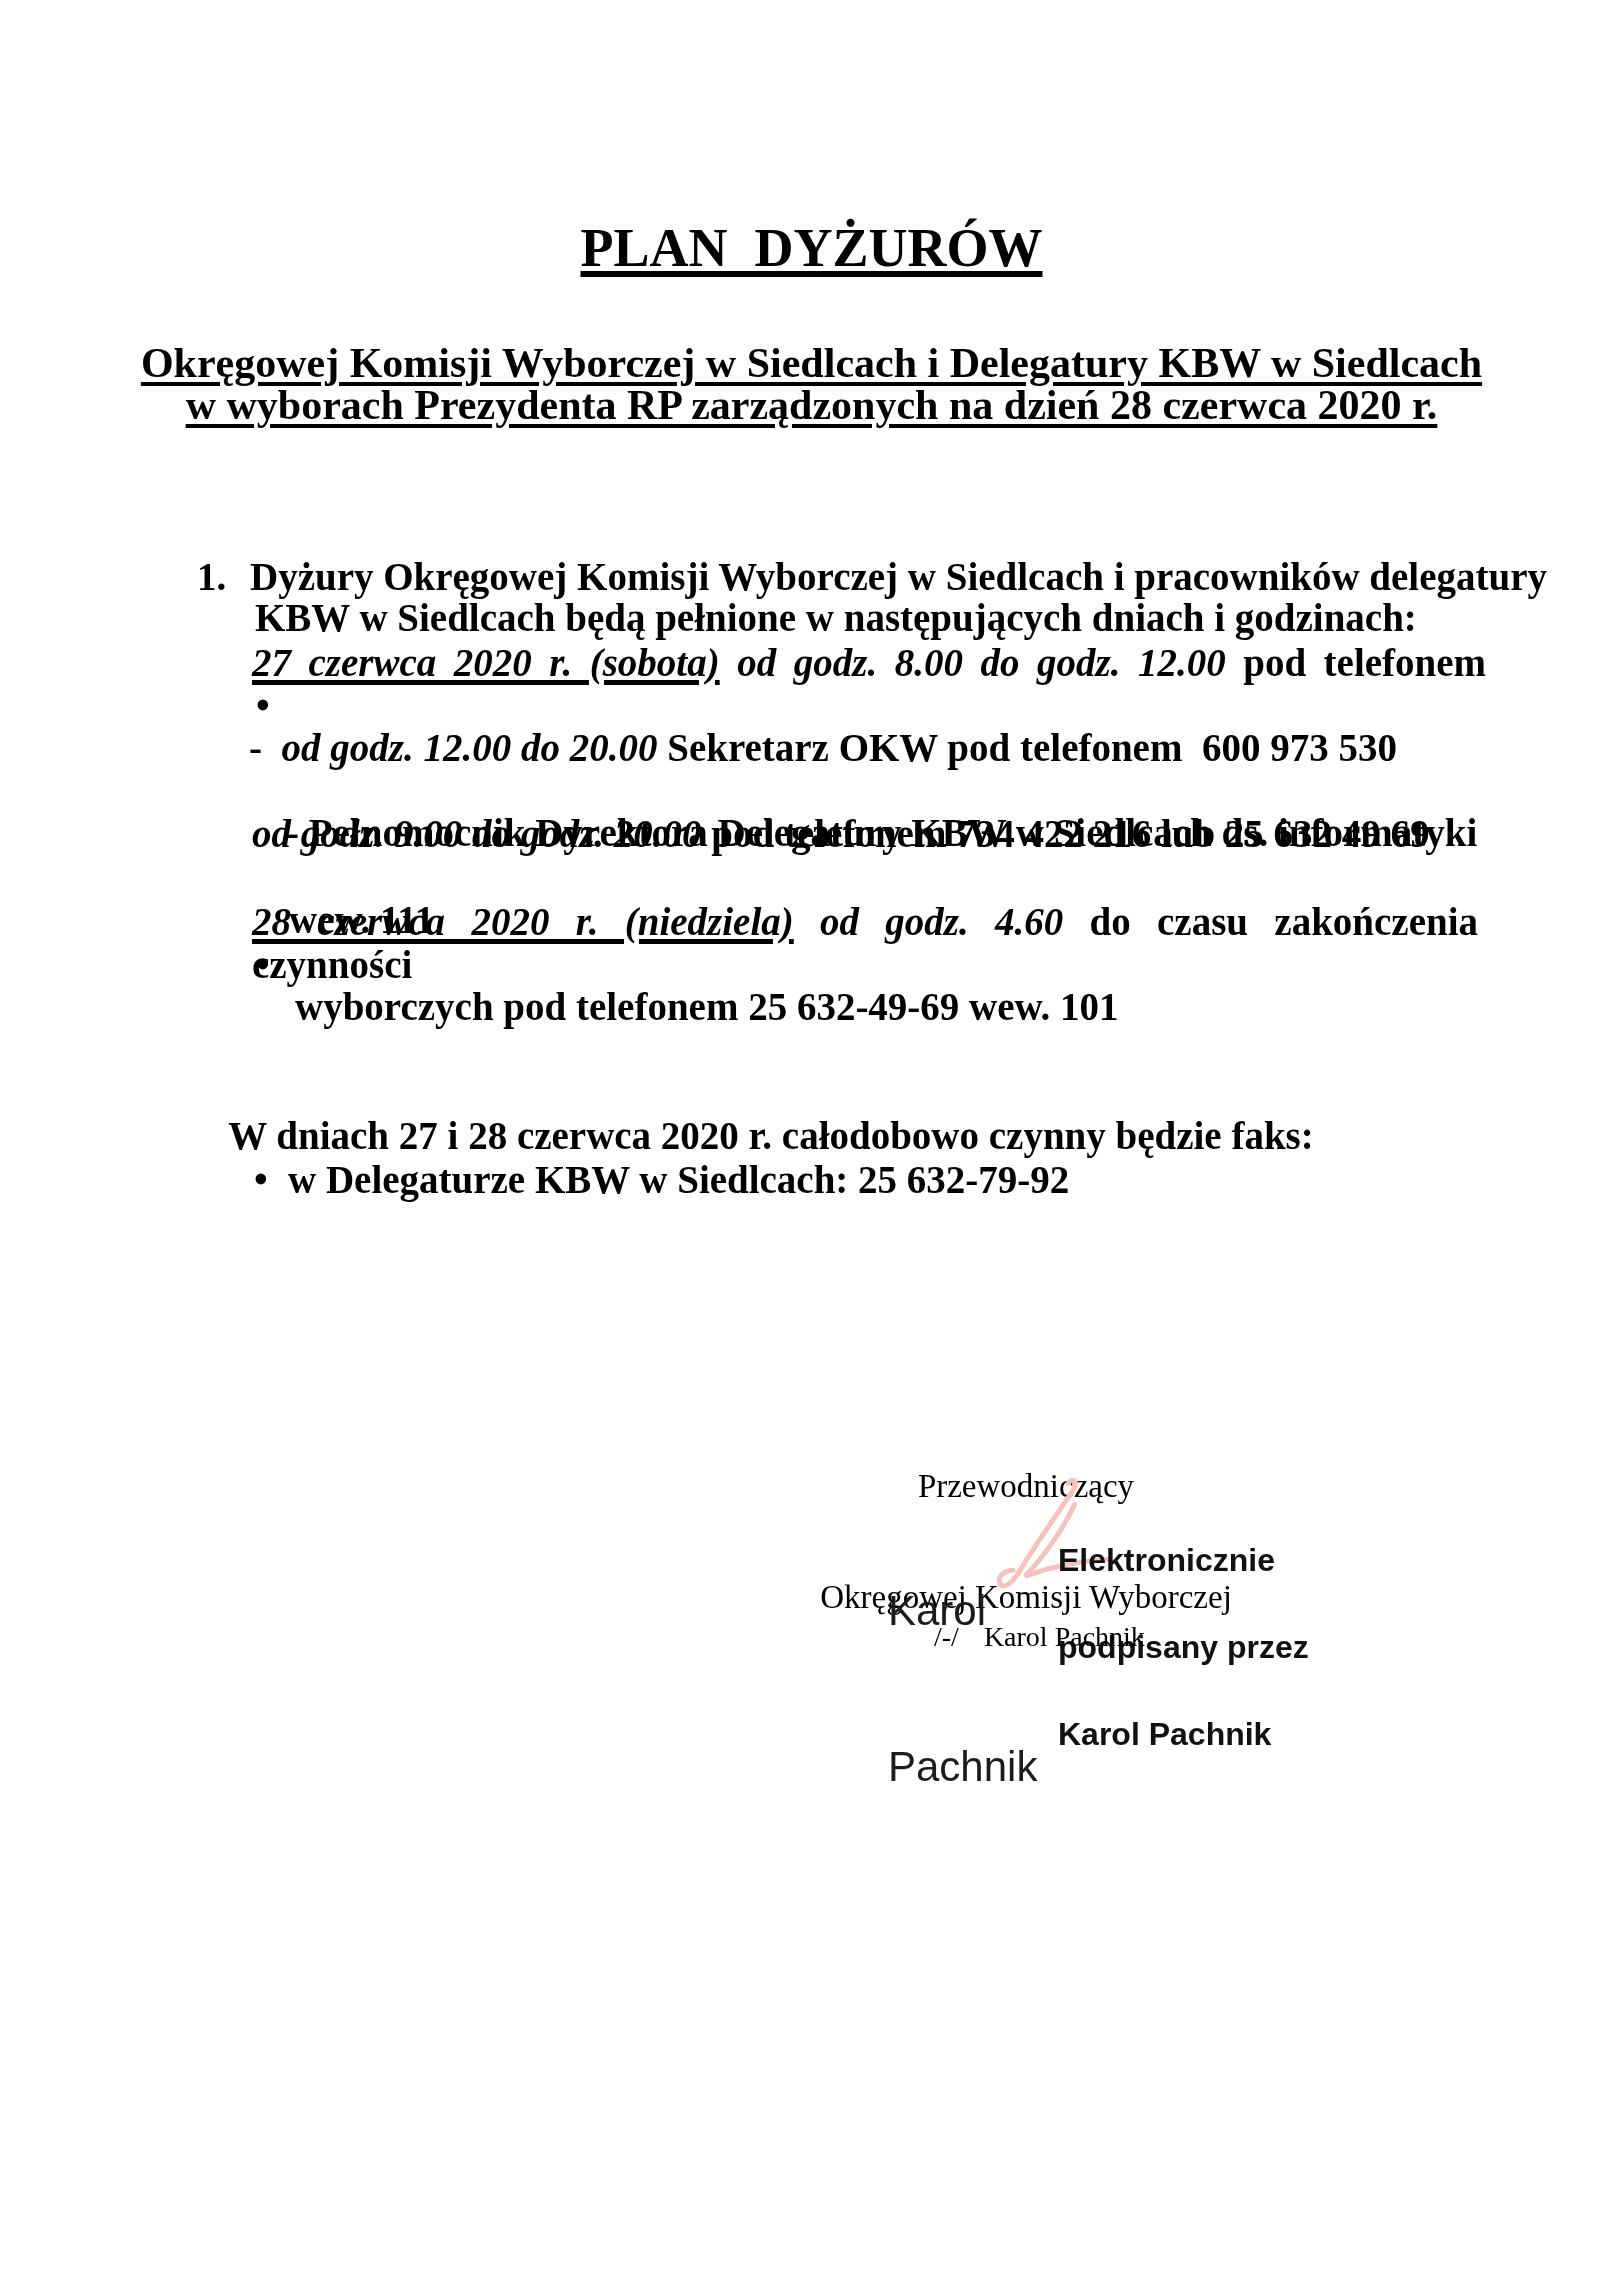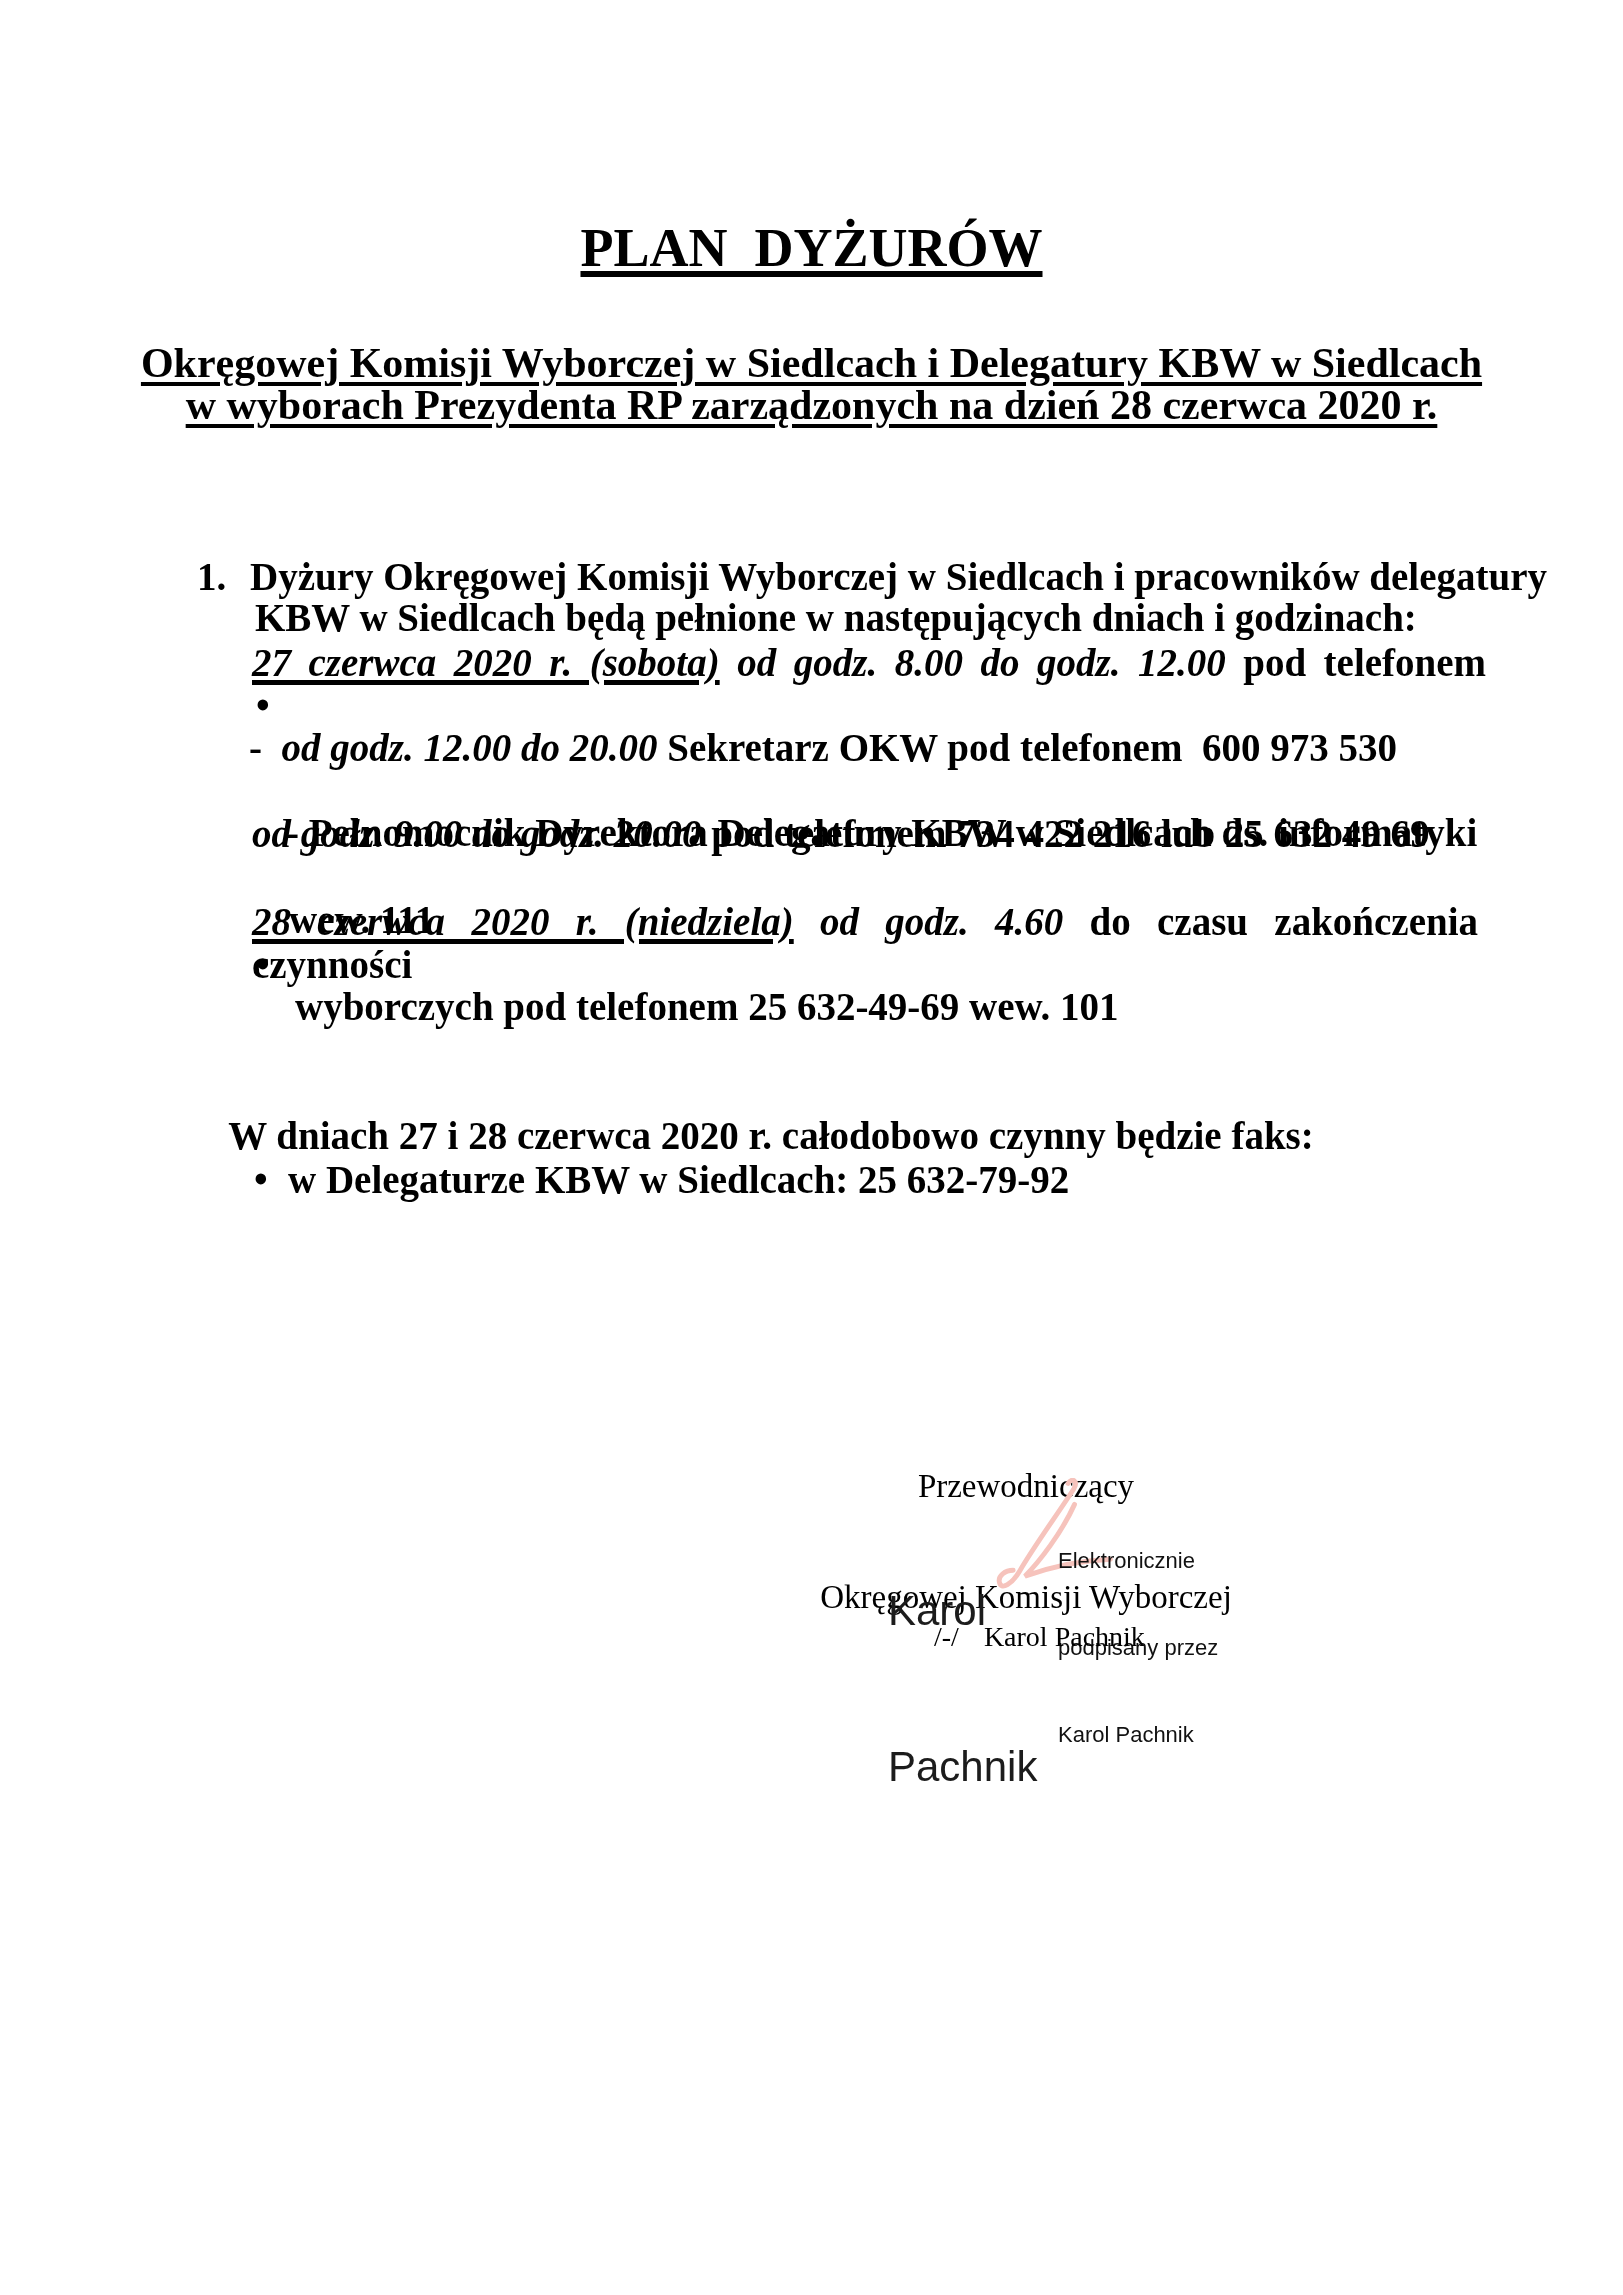--- a/index.html
+++ b/index.html
@@ -72,22 +72,22 @@
     font-family:"Liberation Sans","DejaVu Sans",sans-serif;
     font-weight:normal;
     font-size:42px;line-height:52px;
     color:#1c1c1c;
     white-space:pre;
   }
   .sig-esig{
     position:absolute;
     left:1058px;top:1464px;
     font-family:"Liberation Sans","DejaVu Sans",sans-serif;
-    font-weight:normal;
-    font-size:22px;line-height:29px;
+    font-weight:bold;
+    font-size:32px;line-height:29px;
     color:#111;
     white-space:pre;
   }
   .sig-signed{
     position:absolute;
     left:906px;top:1556px;
     font-weight:normal;
     font-size:28px;line-height:38px;
     white-space:pre;
   }

